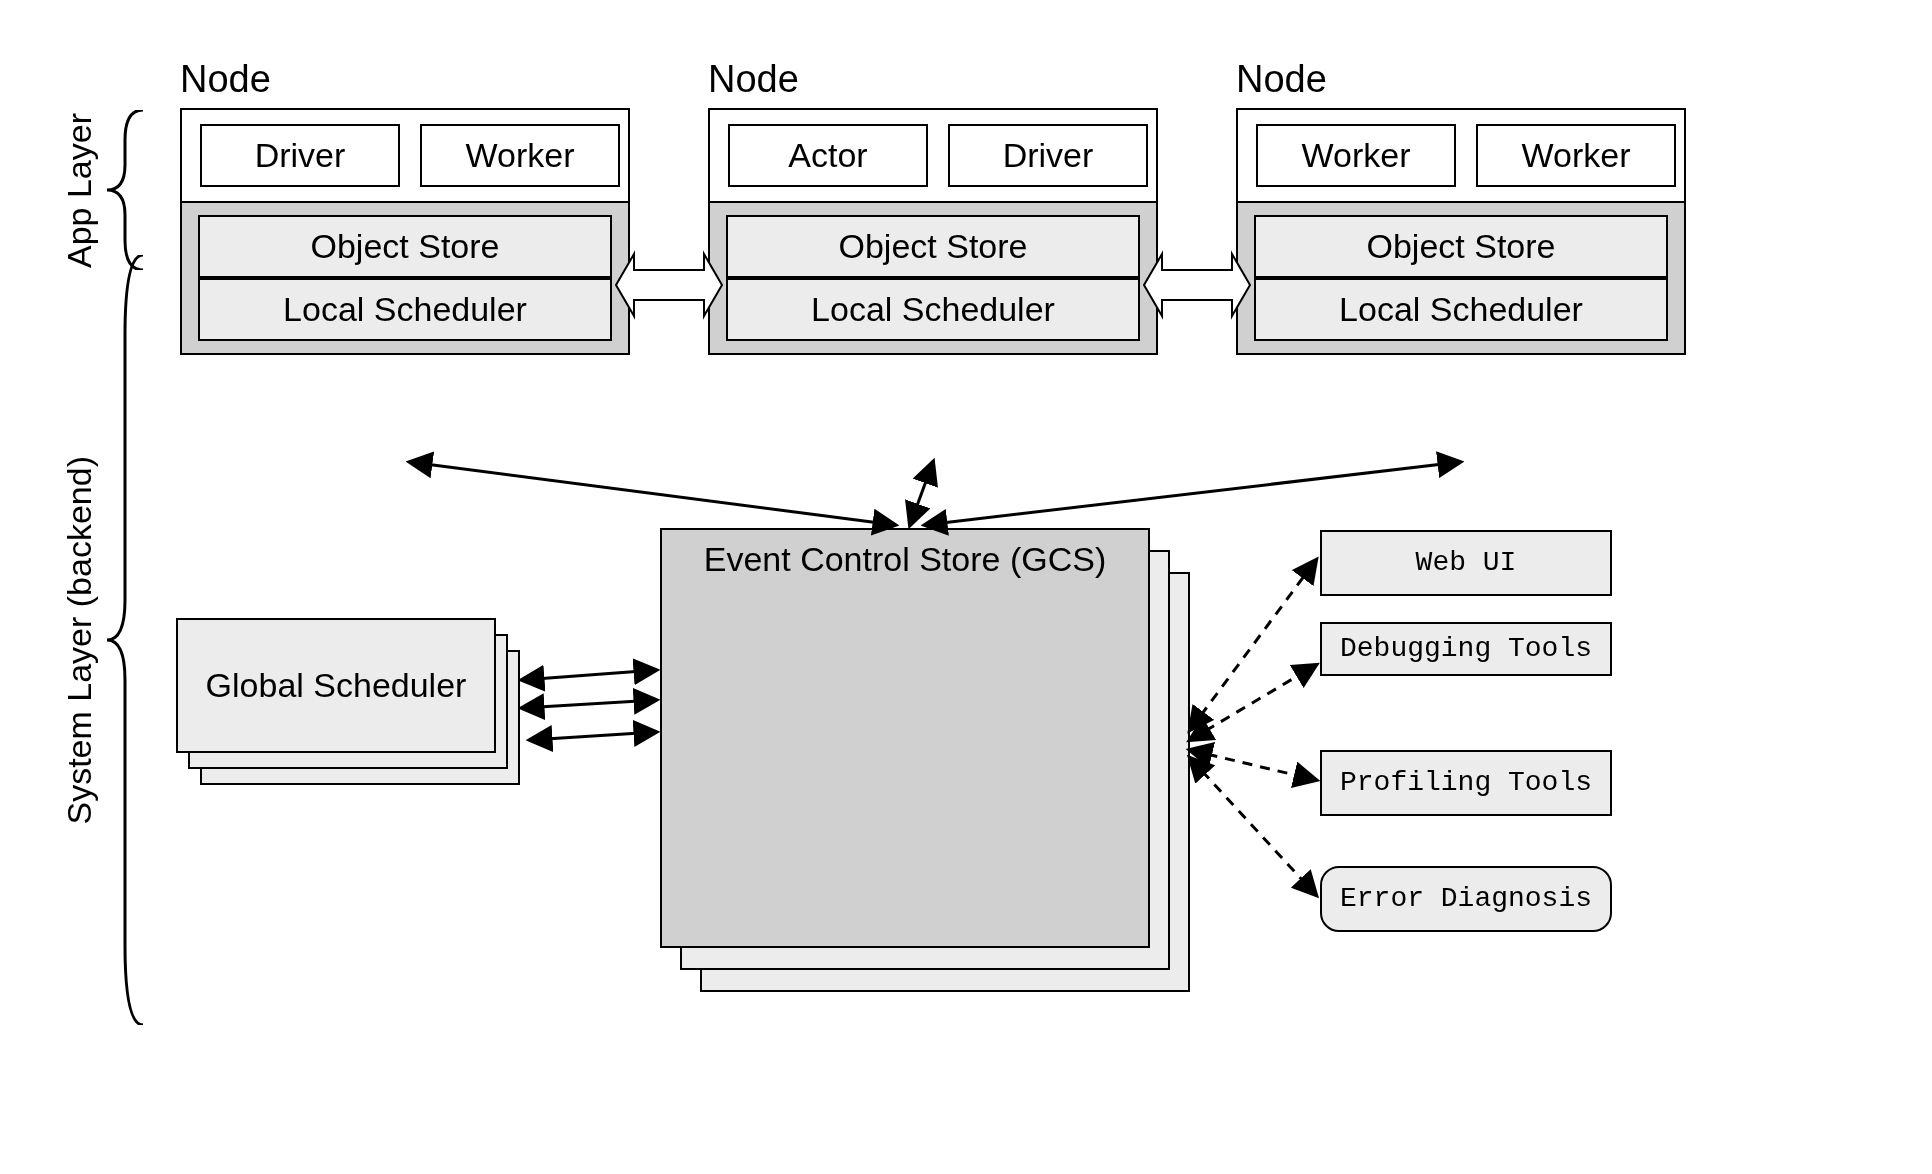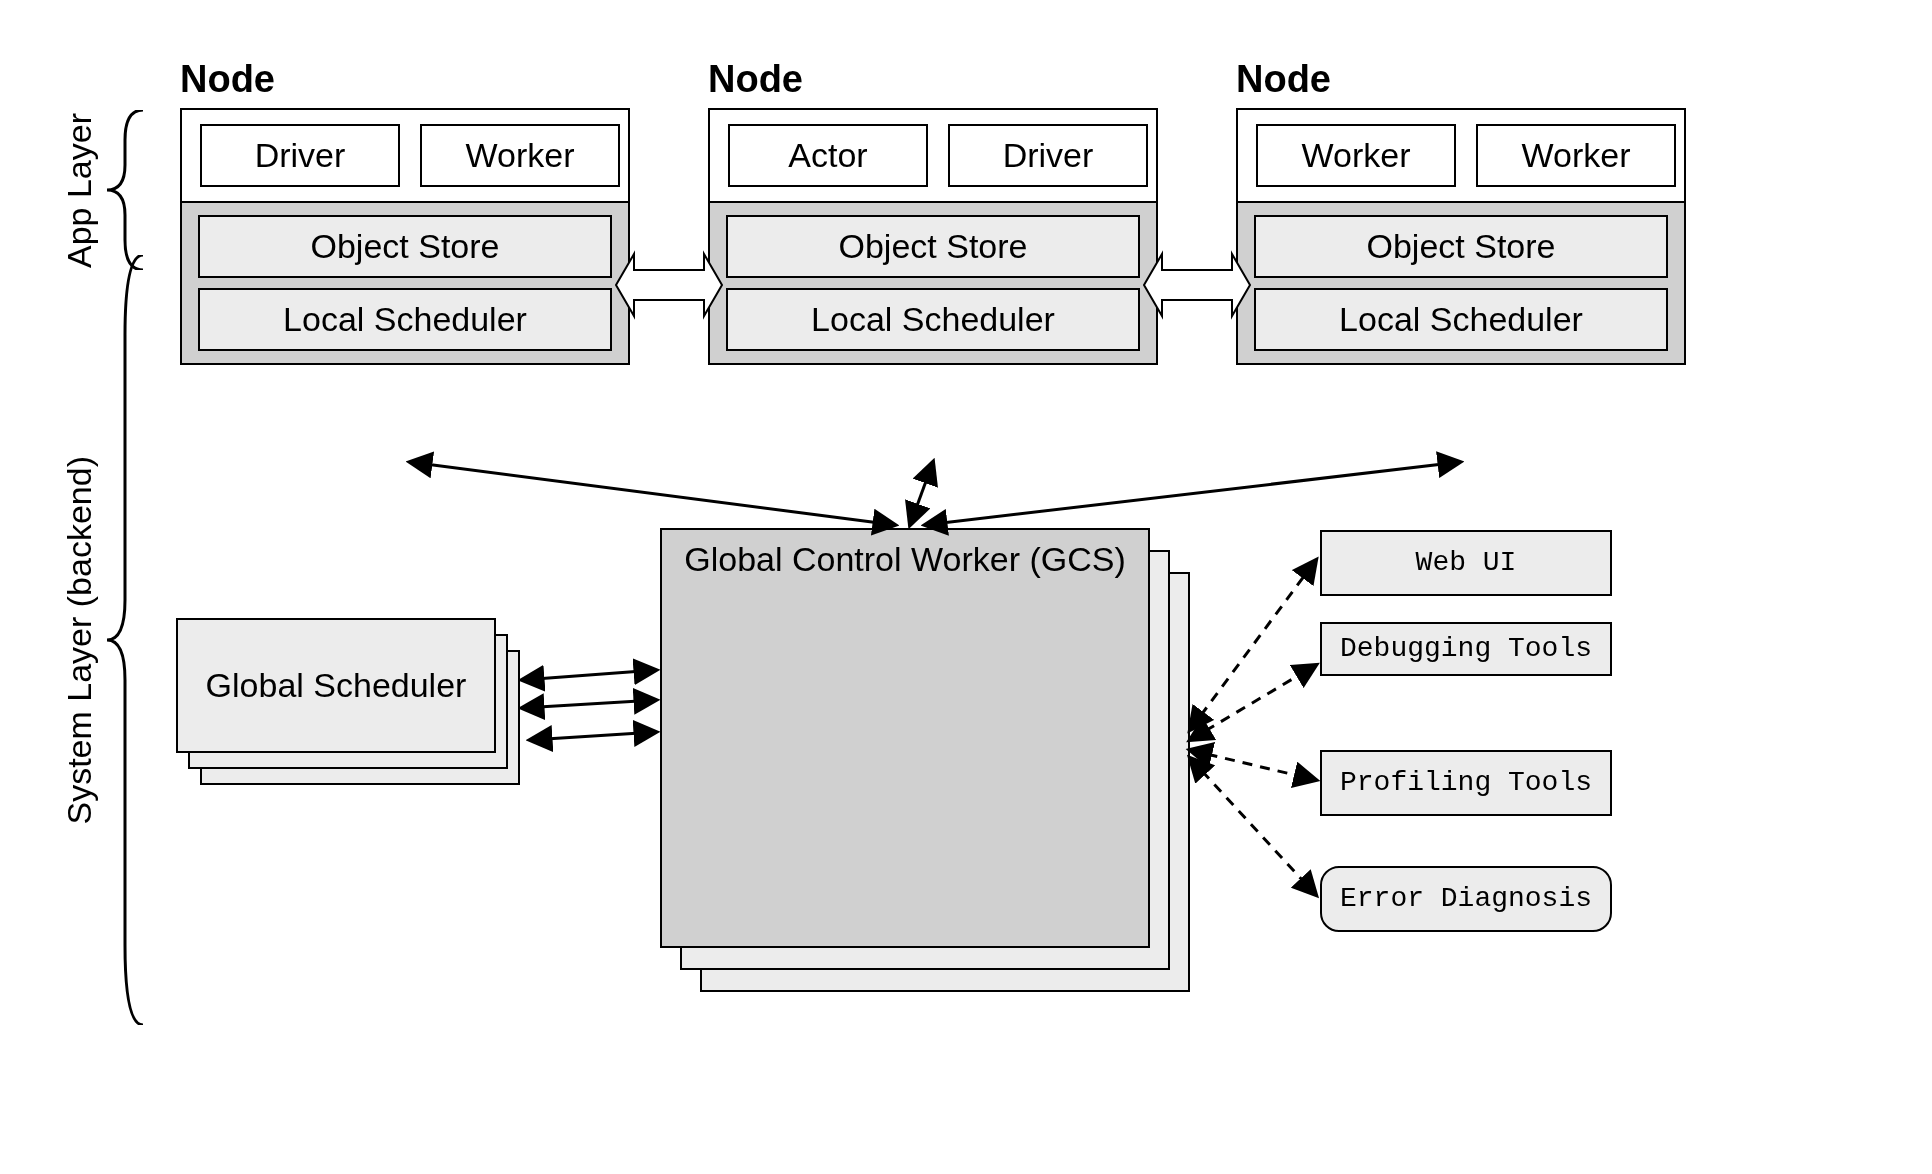--- a/index.html
+++ b/index.html
@@ -26,21 +26,21 @@
     transform: rotate(180deg);
     font-size: 34px;
     margin-right: 6px;
   }
   .brace-img {
     display: block;
   }
   .node-title {
     position: absolute;
     font-size: 38px;
-    font-weight: 700;
+    font-weight: 400;
   }
   .node-box {
     position: absolute;
     background: #fff;
     border: 2px solid #000;
     width: 450px;
   }
   .app-row {
     display: flex;
     gap: 20px;
@@ -60,21 +60,20 @@
     background: #d0d0d0;
     border-top: 2px solid #000;
     padding: 12px 16px;
   }
   .inner-box {
     background: #ececec;
     border: 2px solid #000;
     padding: 10px 10px;
     font-size: 34px;
     text-align: center;
-    margin-bottom: 10px;
   }
   .inner-box:last-child { margin-bottom: 0; }
   
   .stack {
     position: absolute;
   }
   .stack .card {
     background: #ececec;
     border: 2px solid #000;
     position: absolute;
@@ -190,21 +189,21 @@
     <div class="card" style="left:12px; top:16px; width:320px; height:135px;"></div>
     <div class="card gsched-main" style="left:0; top:0; width:320px; height:135px;">
       <span>Global Scheduler</span>
     </div>
   </div>
 
   <div class="stack" style="left:620px; top:488px; width:530px; height:480px;">
     <div class="card" style="left:40px; top:44px; width:490px; height:420px;"></div>
     <div class="card" style="left:20px; top:22px; width:490px; height:420px;"></div>
     <div class="card gcs-main" style="left:0; top:0; width:490px; height:420px;">
-      <div class="gcs-title">Global Control Worker (GCS)</div>
+      <div class="gcs-title">Event Control Store (GCS)</div>
     </div>
   </div>
 
   <div class="tool-box" style="left:1280px; top:490px;">Web UI</div>
   <div class="tool-box" style="left:1280px; top:582px; padding:8px 12px;">Debugging Tools</div>
   <div class="tool-box" style="left:1280px; top:710px;">Profiling Tools</div>
   <div class="tool-box" style="left:1280px; top:826px;border-radius:19px;">Error Diagnosis</div>
 
   <svg class="connectors">
     <defs>

